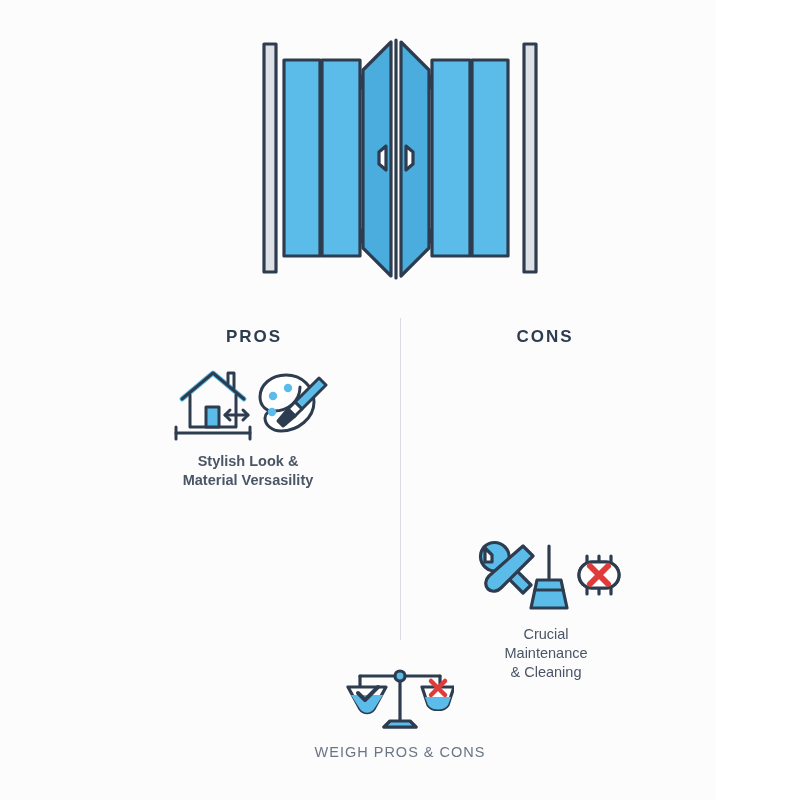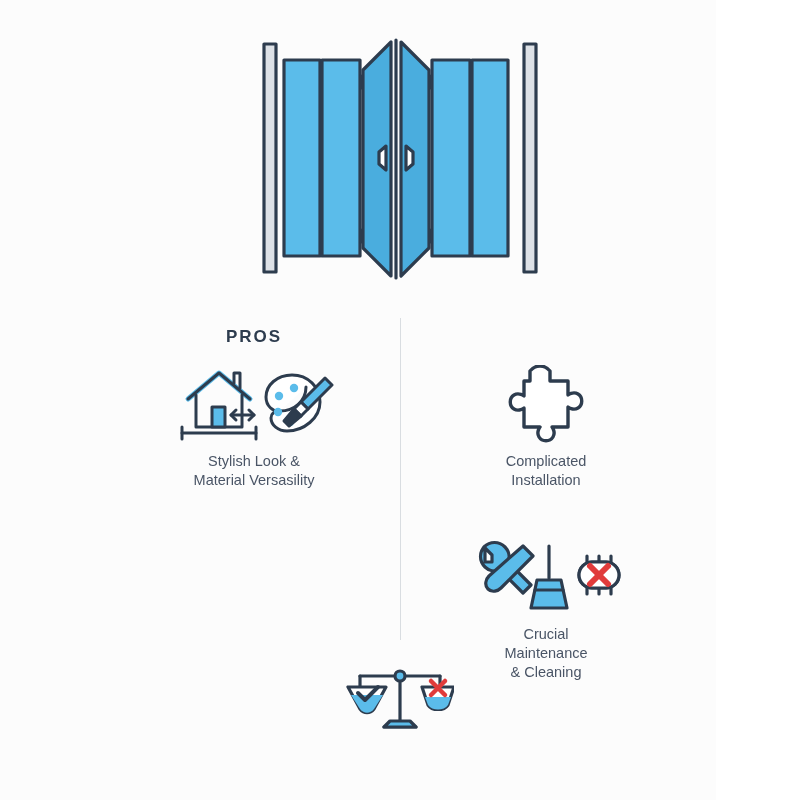--- a/index.html
+++ b/index.html
@@ -64,21 +64,21 @@
     justify-content: center;
   }
   .entry .entry-label {
     margin-top: 6px;
     font-size: 14.5px;
     line-height: 19px;
     color: #4a5566;
     white-space: pre-line;
   }
 
-  #pros-entry-0 { left: 119px; top: 362px; }
+  #pros-entry-0 { left: 113px; top: 362px; font-weight: bold; }
   #pros-entry-1 { left: 119px; top: 505px; }
   #cons-entry-0 { left: 411px; top: 362px; }
   #cons-entry-1 { left: 411px; top: 535px; }
 
   
   #footer {
     position: absolute;
     left: 265px;
     top: 662px;
     width: 270px;
@@ -129,20 +129,21 @@
         <line x1="171" y1="48" x2="171" y2="60"></line>
         <line x1="171" y1="202" x2="171" y2="214"></line>
 
         <path d="M126,118 L119,124 L119,136 L126,142 Z" fill="#ffffff"></path>
         <path d="M146,118 L153,124 L153,136 L146,142 Z" fill="#ffffff"></path>
       </g>
     </svg>
   </div>
 
   <div class="col-heading" id="pros-heading">PROS</div>
+  <div class="col-heading" id="cons-heading">CONS</div>
 
   <div id="divider"></div>
 
   <div class="entry" id="pros-entry-0">
     <div class="icon-wrap">
       <svg width="160" height="78" viewBox="0 0 160 78" xmlns="http://www.w3.org/2000/svg">
         <g stroke="#2d3c4e" stroke-width="3" fill="none" stroke-linecap="round" stroke-linejoin="round">
 
           <polyline points="14,34 45,8 76,34" stroke="#5bbcea" stroke-width="5"></polyline>
           <polyline points="14,34 45,8 76,34"></polyline>
@@ -173,35 +174,20 @@
           <path d="M134,44 L127,37 L120,44 L127,51 Z" fill="#ffffff"></path>
           <path d="M127,51 L120,44 L110,56 L115,61 Z" fill="#2d3c4e"></path>
         </g>
       </svg>
     </div>
     <div class="entry-label">Stylish Look &amp;
 Material Versasility</div>
   </div>
 
 
-  <div class="entry" id="cons-entry-0">
-    <div class="icon-wrap">
-      <svg width="80" height="78" viewBox="0 0 80 78" xmlns="http://www.w3.org/2000/svg">
-        <g stroke="#2d3c4e" stroke-width="3.4" fill="#ffffff" stroke-linejoin="round" stroke-linecap="round">
-          <path d="M24,16 L24,6 C24,6 28,1 34,1 C40,1 44,6 44,6 L44,16
-                   L62,16 L62,30 C62,30 67,26 72,29 C77,32 77,40 72,43 C67,46 62,42 62,42
-                   L62,62 L46,62 C46,62 50,67 47,72 C44,77 36,77 33,72 C30,67 34,62 34,62
-                   L18,62 L18,43 C18,43 13,47 8,44 C3,41 3,33 8,30 C13,27 18,31 18,31
-                   L18,16 Z"></path>
-        </g>
-      </svg>
-    </div>
-    <div class="entry-label">Complicated
-Installation</div>
-  </div>
 
   <div class="entry" id="cons-entry-1">
     <div class="icon-wrap">
       <svg width="150" height="74" viewBox="0 0 150 74" xmlns="http://www.w3.org/2000/svg">
         <g stroke="#2d3c4e" stroke-width="3.2" stroke-linejoin="round" stroke-linecap="round">
 
           <path d="M14,6 C8,12 8,21 14,27 C18,31 24,32 29,30 L52,53
                    L60,45 L37,22 C39,17 38,11 34,7 C28,1 19,1 13,7
                    L21,15 L21,22 L14,22 Z" fill="#5bbcea"></path>
 
@@ -250,15 +236,16 @@
           <path d="M94,11 L94,22"></path>
           <path d="M76,22 L108,22 L102,40 C98,46 86,46 82,40 Z" fill="#ffffff"></path>
           <path d="M79,32 L105,32 L102,40 C98,46 86,46 82,40 Z" fill="#5bbcea" stroke="none"></path>
           <g stroke="#e03b3b" stroke-width="4.5" stroke-linecap="round">
             <line x1="85" y1="16" x2="99" y2="30"></line>
             <line x1="99" y1="16" x2="85" y2="30"></line>
           </g>
         </g>
       </svg>
     </div>
+    <div id="footer-label">WEIGH PROS &amp; CONS</div>
   </div>
 
 </div>
 
 </body></html>

